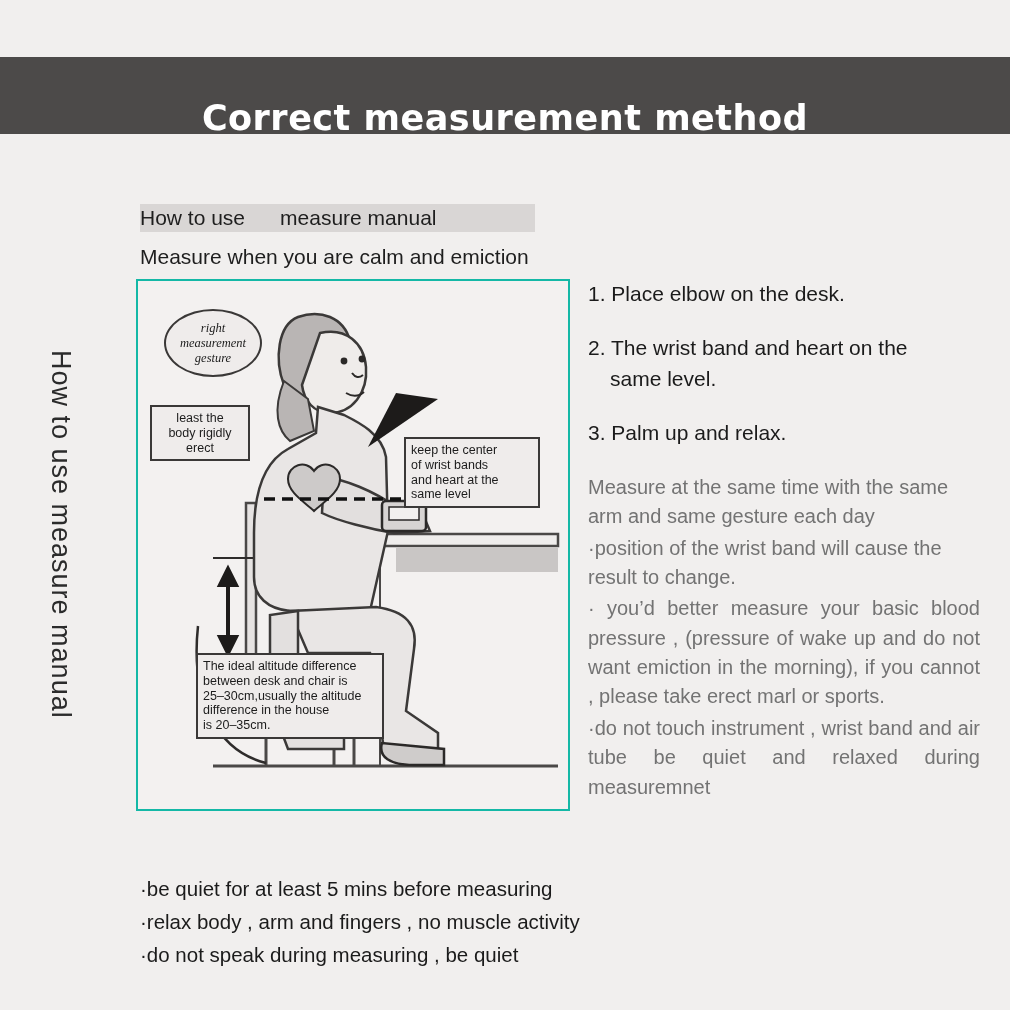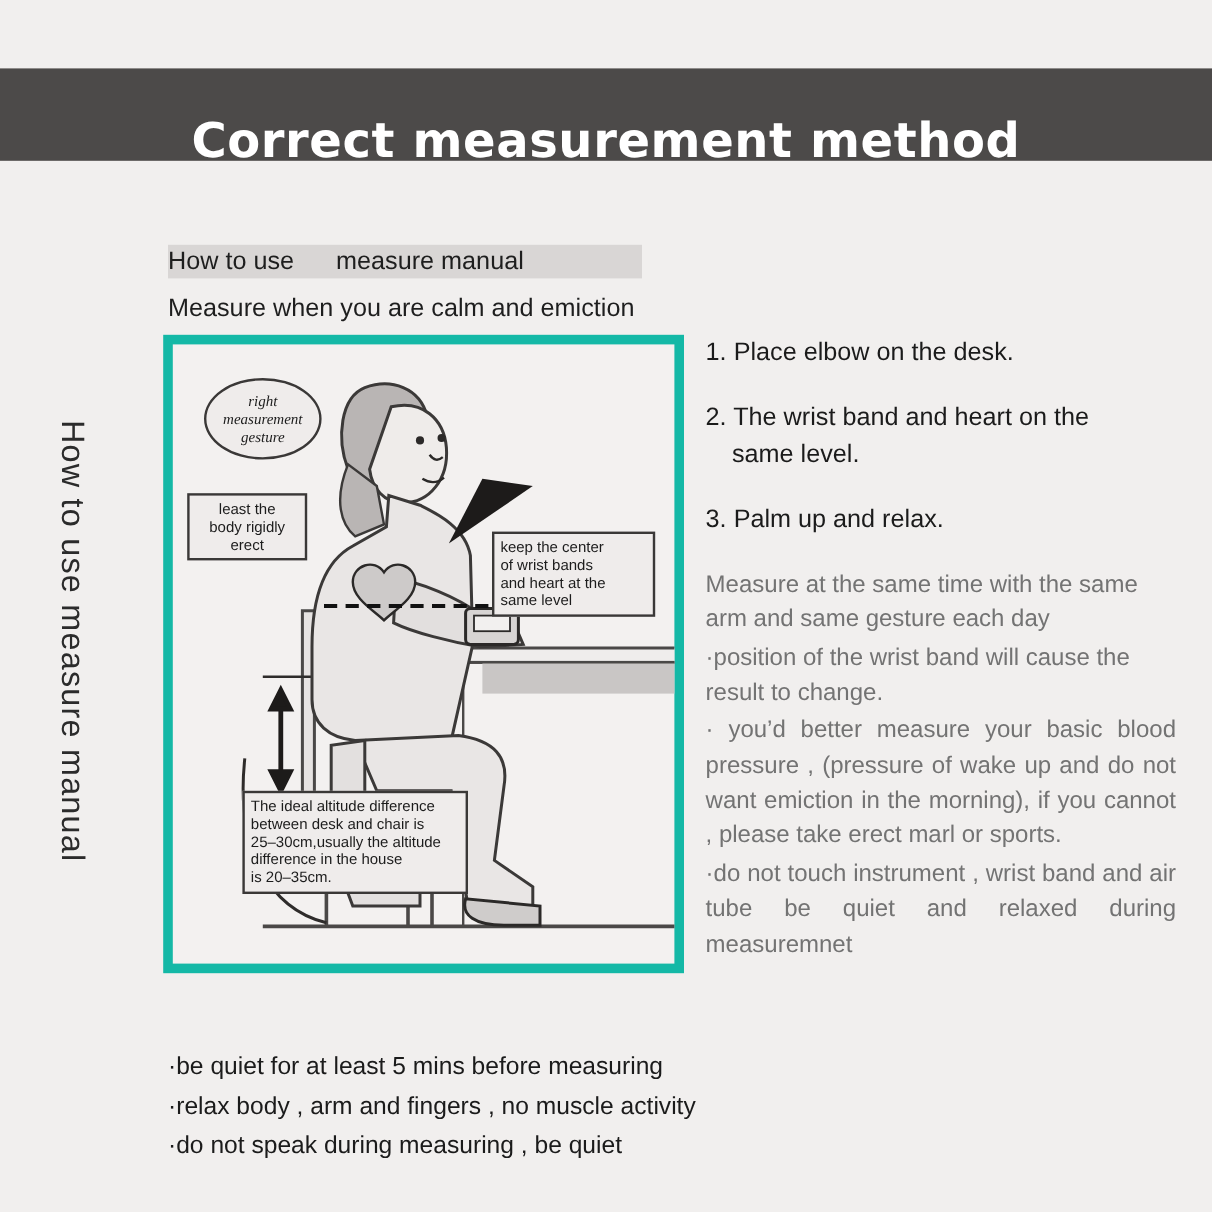--- a/index.html
+++ b/index.html
@@ -21,21 +21,21 @@
     position: absolute;
     left: 0; top: 57px;
     width: 1010px; height: 77px;
     background: #4c4a49;
     display: flex;
     align-items: center;
     justify-content: center;
   }
   .header-title {
     color: #ffffff;
-    font-size: 40px;
+    font-size: 35px;
     font-weight: bold;
     letter-spacing: 0.5px;
     font-family: "DejaVu Sans", sans-serif;
     margin-top: 44px;
   }
 
   
   .side-label {
     position: absolute;
     left: 36px; top: 350px;
@@ -74,21 +74,21 @@
     left: 140px; top: 245px;
     font-size: 21px;
     color: #1e1e1e;
   }
 
   
   .illus {
     position: absolute;
     left: 136px; top: 279px;
     width: 434px; height: 532px;
-    border: 8px solid #14b8a6;
+    border: 2px solid #14b8a6;
     background: #f3f1f0;
     overflow: hidden;
   }
 
   
   .callout {
     position: absolute;
     border: 2px solid #3a3837;
     background: #efeceb;
     font-size: 12.5px;

